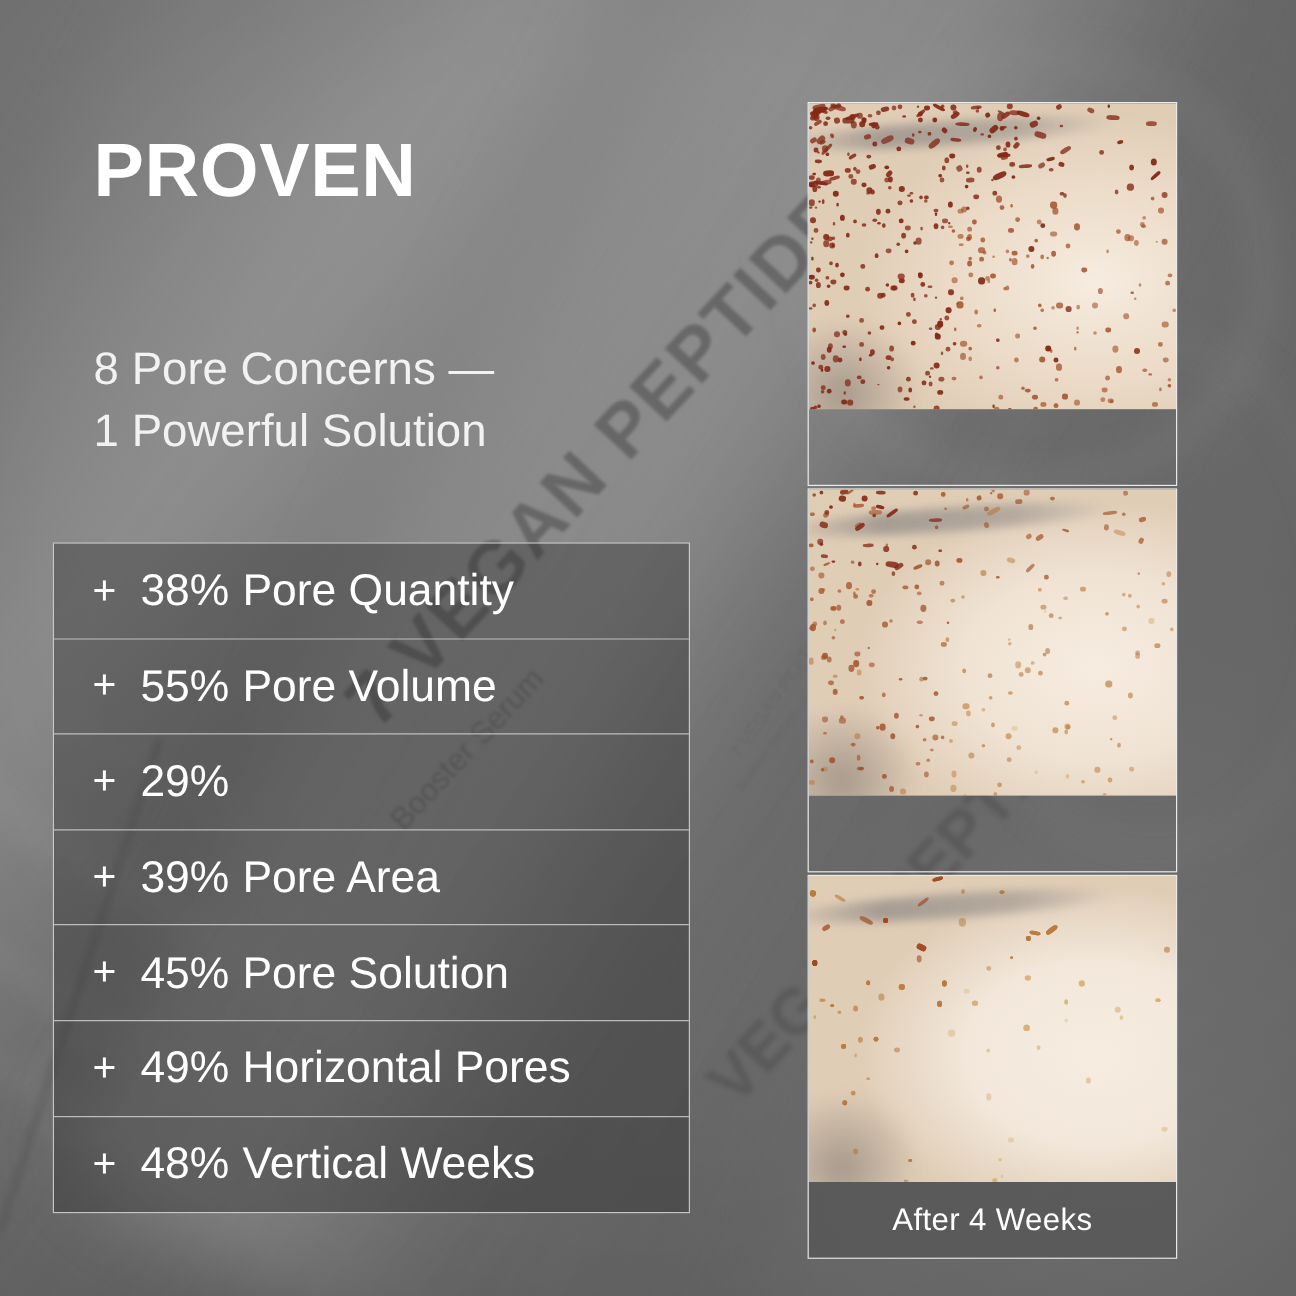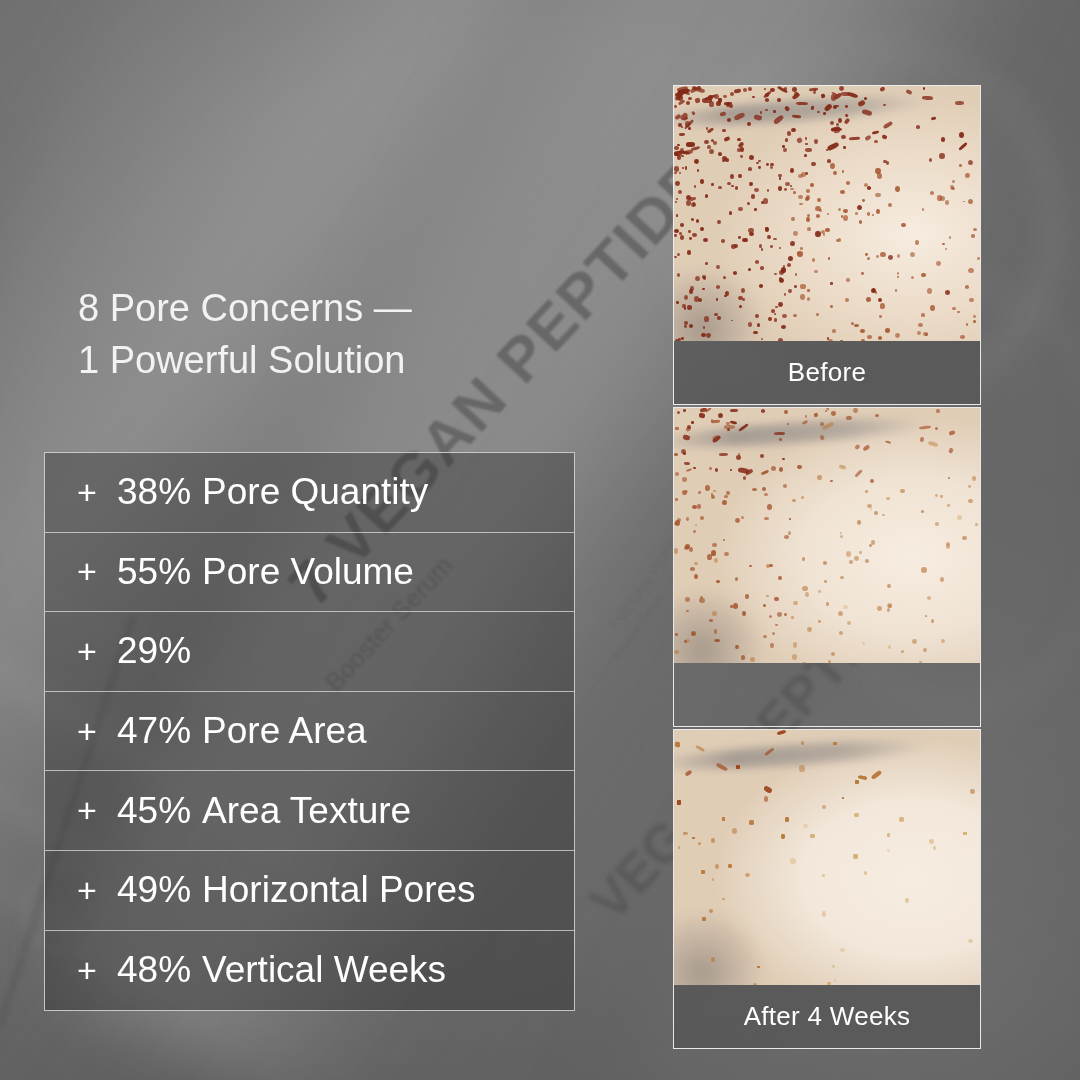--- a/index.html
+++ b/index.html
@@ -288,20 +288,21 @@
   <div class="wm-faint">7 VEGAN PEPTIDE</div>
   <div class="wm-faint2">Booster Serum</div>
   <div class="wm-lo">VEGAN PEPTIDE</div>
 
   <div class="vignette"></div>
 </div>
 
 <div id="left">
 
   <div class="headline">
+    <div>PROVEN</div>
   </div>
 
   <div class="subhead">
     <div>8 Pore Concerns —</div>
     <div>1 Powerful Solution</div>
   </div>
 
   <div class="stats" id="stats-table">
       <div class="stat-row">
         <span class="stat-plus">+</span>
@@ -312,27 +313,27 @@
         <span class="stat-plus">+</span>
         <span class="stat-val">55%</span>
         <span class="stat-label">Pore Volume</span>
       </div>
       <div class="stat-row">
         <span class="stat-plus">+</span>
         <span class="stat-val">29%</span>
       </div>
       <div class="stat-row">
         <span class="stat-plus">+</span>
-        <span class="stat-val">47%</span>
+        <span class="stat-val">39%</span>
         <span class="stat-label">Pore Area</span>
       </div>
       <div class="stat-row">
         <span class="stat-plus">+</span>
         <span class="stat-val">45%</span>
-        <span class="stat-label">Area Texture</span>
+        <span class="stat-label">Pore Solution</span>
       </div>
       <div class="stat-row">
         <span class="stat-plus">+</span>
         <span class="stat-val">49%</span>
         <span class="stat-label">Horizontal Pores</span>
       </div>
       <div class="stat-row">
         <span class="stat-plus">+</span>
         <span class="stat-val">48%</span>
         <span class="stat-label">Vertical Weeks</span>
@@ -801,21 +802,20 @@
           <div class="pore" style="left: 54.8033%; top: 32.9107%; width: 2.73106px; height: 3.24323px; background: rgba(160, 74, 34, 0.776);"></div>
           <div class="pore" style="left: 83.6265%; top: 85.8855%; width: 5.10265px; height: 5.86292px; background: rgba(160, 74, 34, 0.74);"></div>
           <div class="pore" style="left: 39.7275%; top: 6.31354%; width: 11.9568px; height: 3.43753px; background: rgba(132, 40, 22, 0.84); border-radius: 40%; transform: rotate(2.22458deg);"></div>
           <div class="pore" style="left: 58.9623%; top: 93.2108%; width: 4.69986px; height: 3.80782px; background: rgba(160, 74, 34, 0.804);"></div>
           <div class="pore" style="left: 16.6146%; top: 80.4194%; width: 3.95477px; height: 4.65474px; background: rgba(132, 40, 22, 0.89);"></div>
           <div class="pore" style="left: 5.85712%; top: 57.5004%; width: 4.83782px; height: 4.11551px; background: rgba(132, 40, 22, 0.83);"></div>
           <div class="pore" style="left: 59.7303%; top: 46.5298%; width: 4.90599px; height: 5.14653px; background: rgba(132, 40, 22, 0.914);"></div>
           <div class="pore" style="left: 27.5693%; top: 31.4352%; width: 2.57823px; height: 2.8679px; background: rgba(132, 40, 22, 0.894);"></div>
         </div>
       </div>
-      <div class="caption">Before</div>
     </div>
     <div class="panel">
       <div class="skin" style="background: radial-gradient(65% 55% at 78% 58%, rgb(246, 236, 224) 0%, rgb(240, 227, 212) 55%, rgb(224, 205, 182) 100%);">
         <div class="crease"></div>
         <div class="corner-shadow"></div>
         <div class="pores">
           <div class="pore" style="left: 19.1929%; top: 76.4937%; width: 5.0463px; height: 5.58366px; background: rgba(160, 74, 34, 0.79);"></div>
           <div class="pore" style="left: 81.4654%; top: 94.0396%; width: 3.46777px; height: 4.091px; background: rgba(186, 122, 62, 0.57);"></div>
           <div class="pore" style="left: 59.1831%; top: 14.5886%; width: 4.94667px; height: 4.4859px; background: rgba(160, 74, 34, 0.59); border-radius: 40%; transform: rotate(-31.8867deg);"></div>
           <div class="pore" style="left: 10.6357%; top: 57.3728%; width: 5.37307px; height: 6.12641px; background: rgba(160, 74, 34, 0.73);"></div>

